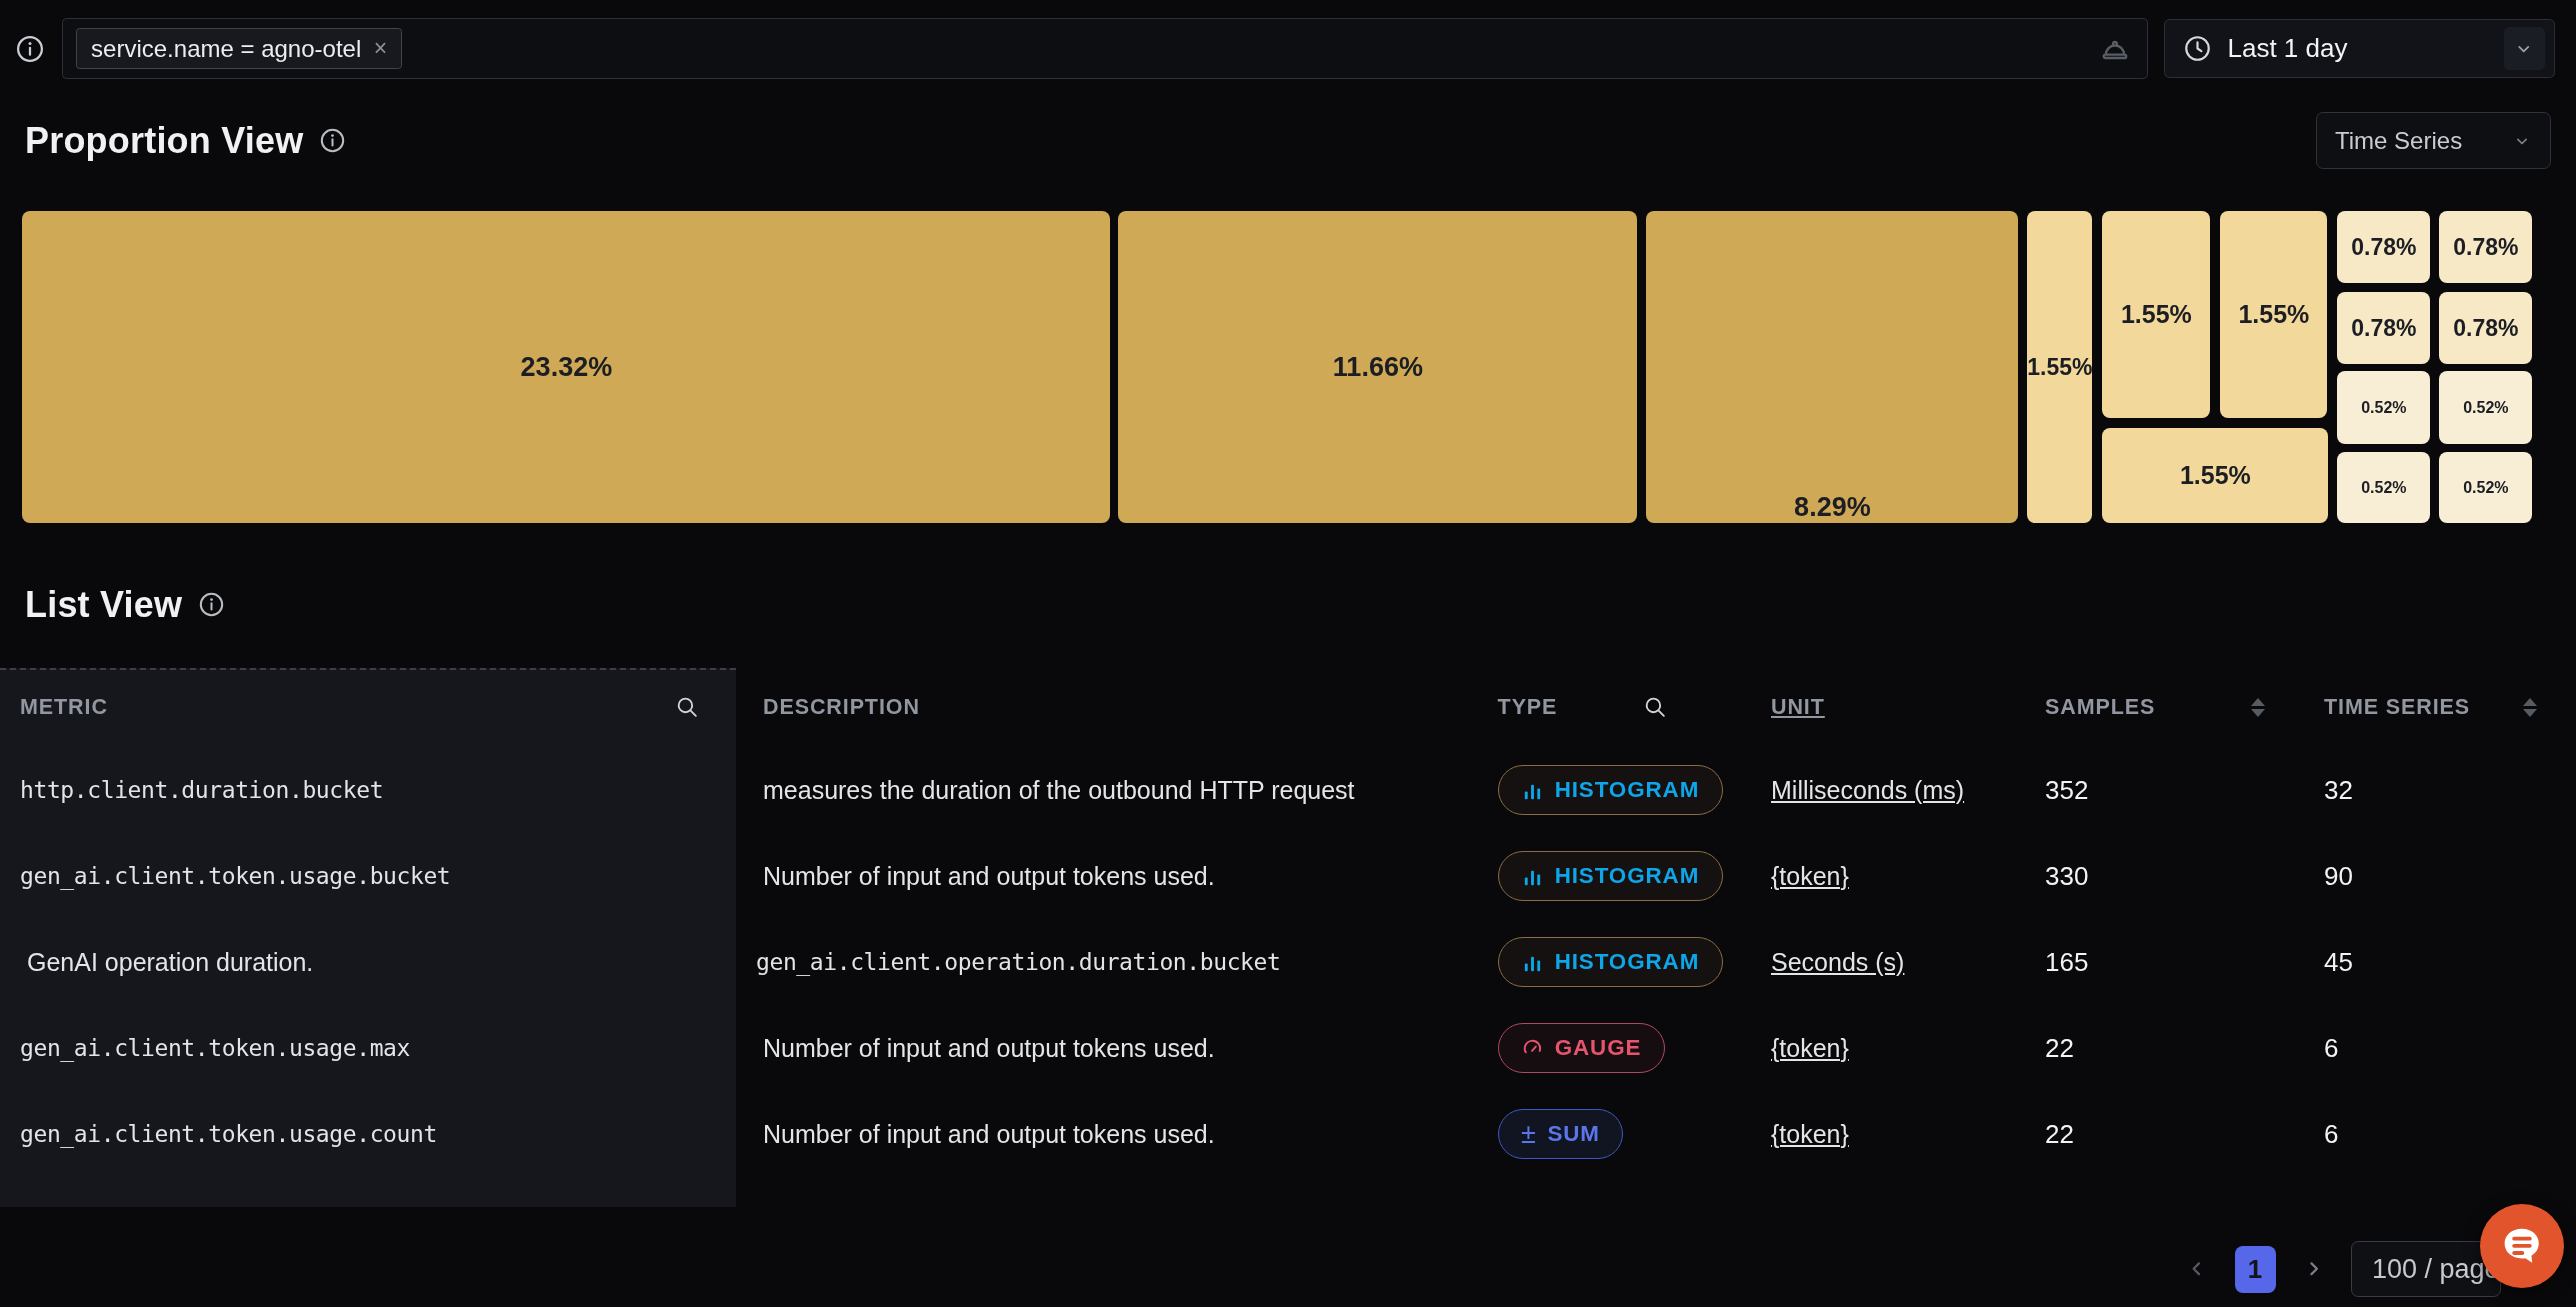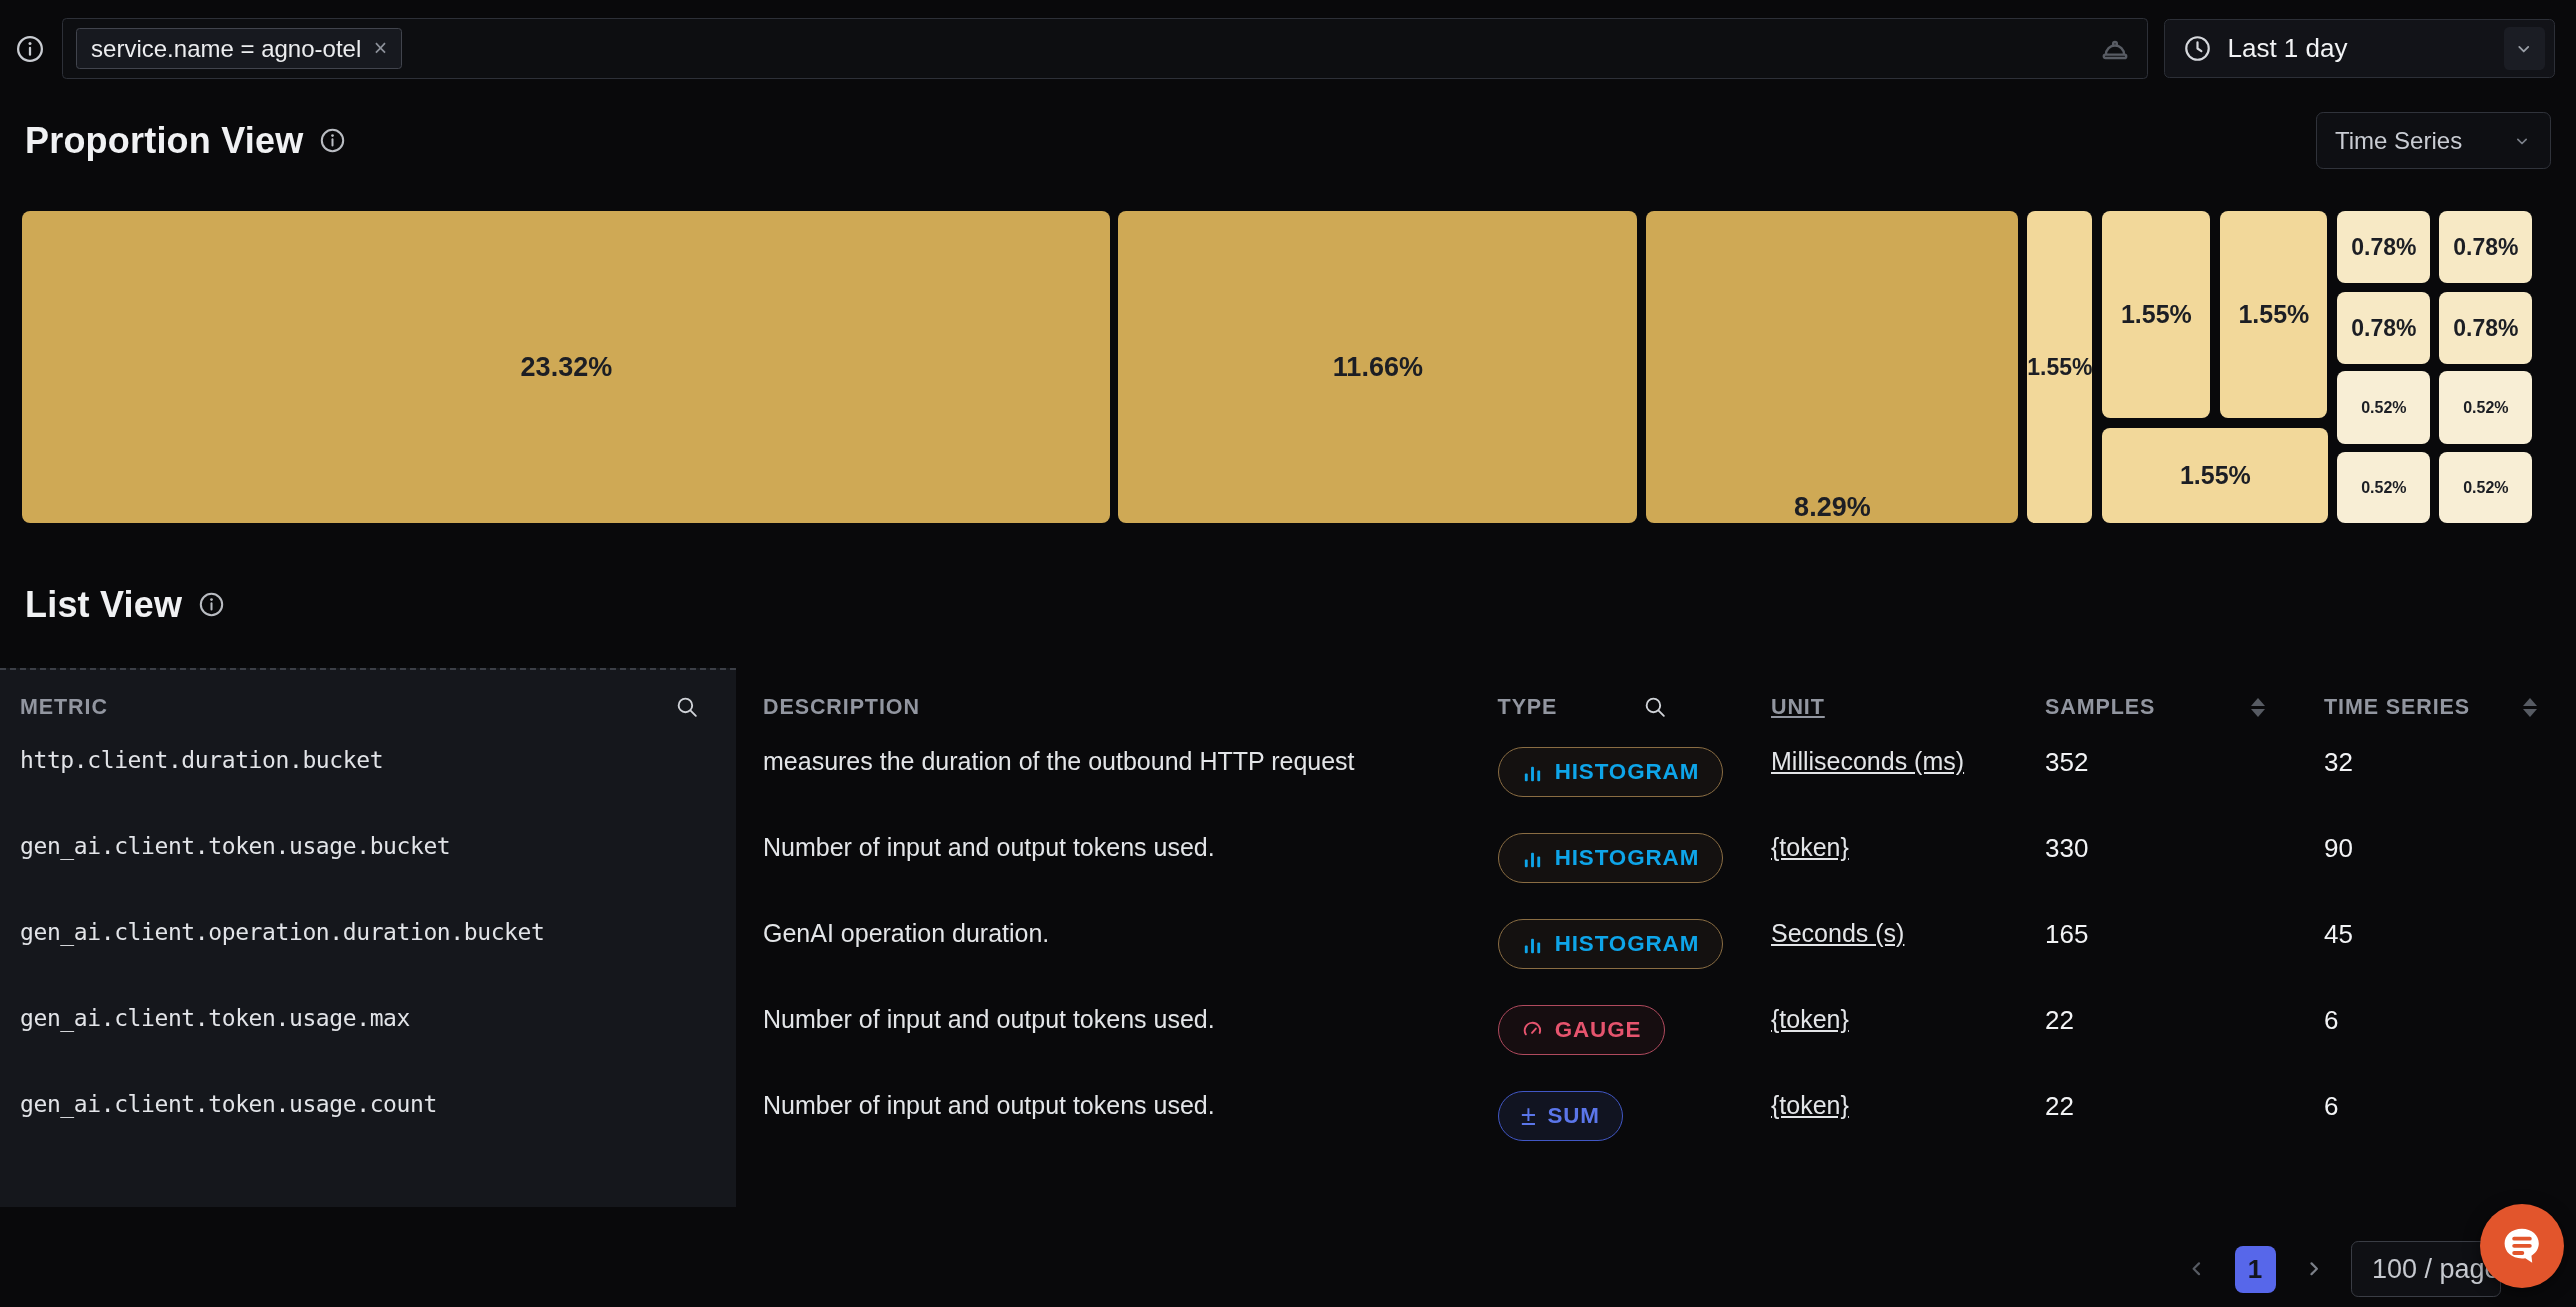--- a/index.html
+++ b/index.html
@@ -60,21 +60,21 @@
   .table-wrap { position:relative; margin-top:32px; min-height:539px; }
   .metric-strip {
     position:absolute; left:0; top:0; width:736px; height:539px;
     background:#15171c; border-top:2.7px dashed #3c3f47;
   }
   .grid { position:relative; display:grid; grid-template-columns:736px 758px 277px 274px 279px 1fr; }
   .hcell {
     height:79px; display:flex; align-items:center;
     font-size:21.5px; font-weight:700; letter-spacing:0.9px; color:#9296a0; text-transform:uppercase;
   }
-  .cell { height:86px; display:flex; align-items:flex-start; font-size:25px; color:#e3e5e8; }
+  .cell { height:86px; display:flex; align-items:center; font-size:25px; color:#e3e5e8; }
   .c-metric  { padding:0 36px 0 20px; }
   .c-desc    { padding-left:27px; }
   .c-type    { padding-left:3.6px; }
   .c-unit    { padding-left:0;text-decoration:underline; }
   .c-samples { padding-left:0; }
   .c-ts      { padding-left:0; }
   .hcell.c-metric { justify-content:space-between; }
   .metric-name { font-family:"DejaVu Sans Mono", monospace; font-size:23px; color:#e2e4e8; letter-spacing:-0.4px; }
   .num { font-size:26px; color:#f2f3f5; }
   .sorter { display:flex; flex-direction:column; gap:3.6px; margin-left:18px; cursor:pointer; }
@@ -326,25 +326,25 @@
       <div class="cell c-unit">
           <span>{token}</span>
         </div>
       <div class="cell c-samples">
           <span class="num">330</span>
         </div>
       <div class="cell c-ts">
           <span class="num">90</span>
         </div>
 
+      <div class="cell c-desc">
+          <span>GenAI operation duration.</span>
+        </div>
       <div class="cell c-metric">
           <span class="metric-name">gen_ai.client.operation.duration.bucket</span>
-        </div>
-      <div class="cell c-desc">
-          <span>GenAI operation duration.</span>
         </div>
       <div class="cell c-type">
         <span class="badge histogram">
           <svg width="23" height="23" viewBox="0 0 24 24" fill="currentColor">
               <rect x="4" y="13" width="3" height="8" rx="1"></rect>
               <rect x="10.5" y="6" width="3" height="15" rx="1"></rect>
               <rect x="17" y="10" width="3" height="11" rx="1"></rect>
             </svg>
           <span>HISTOGRAM</span>
         </span>

